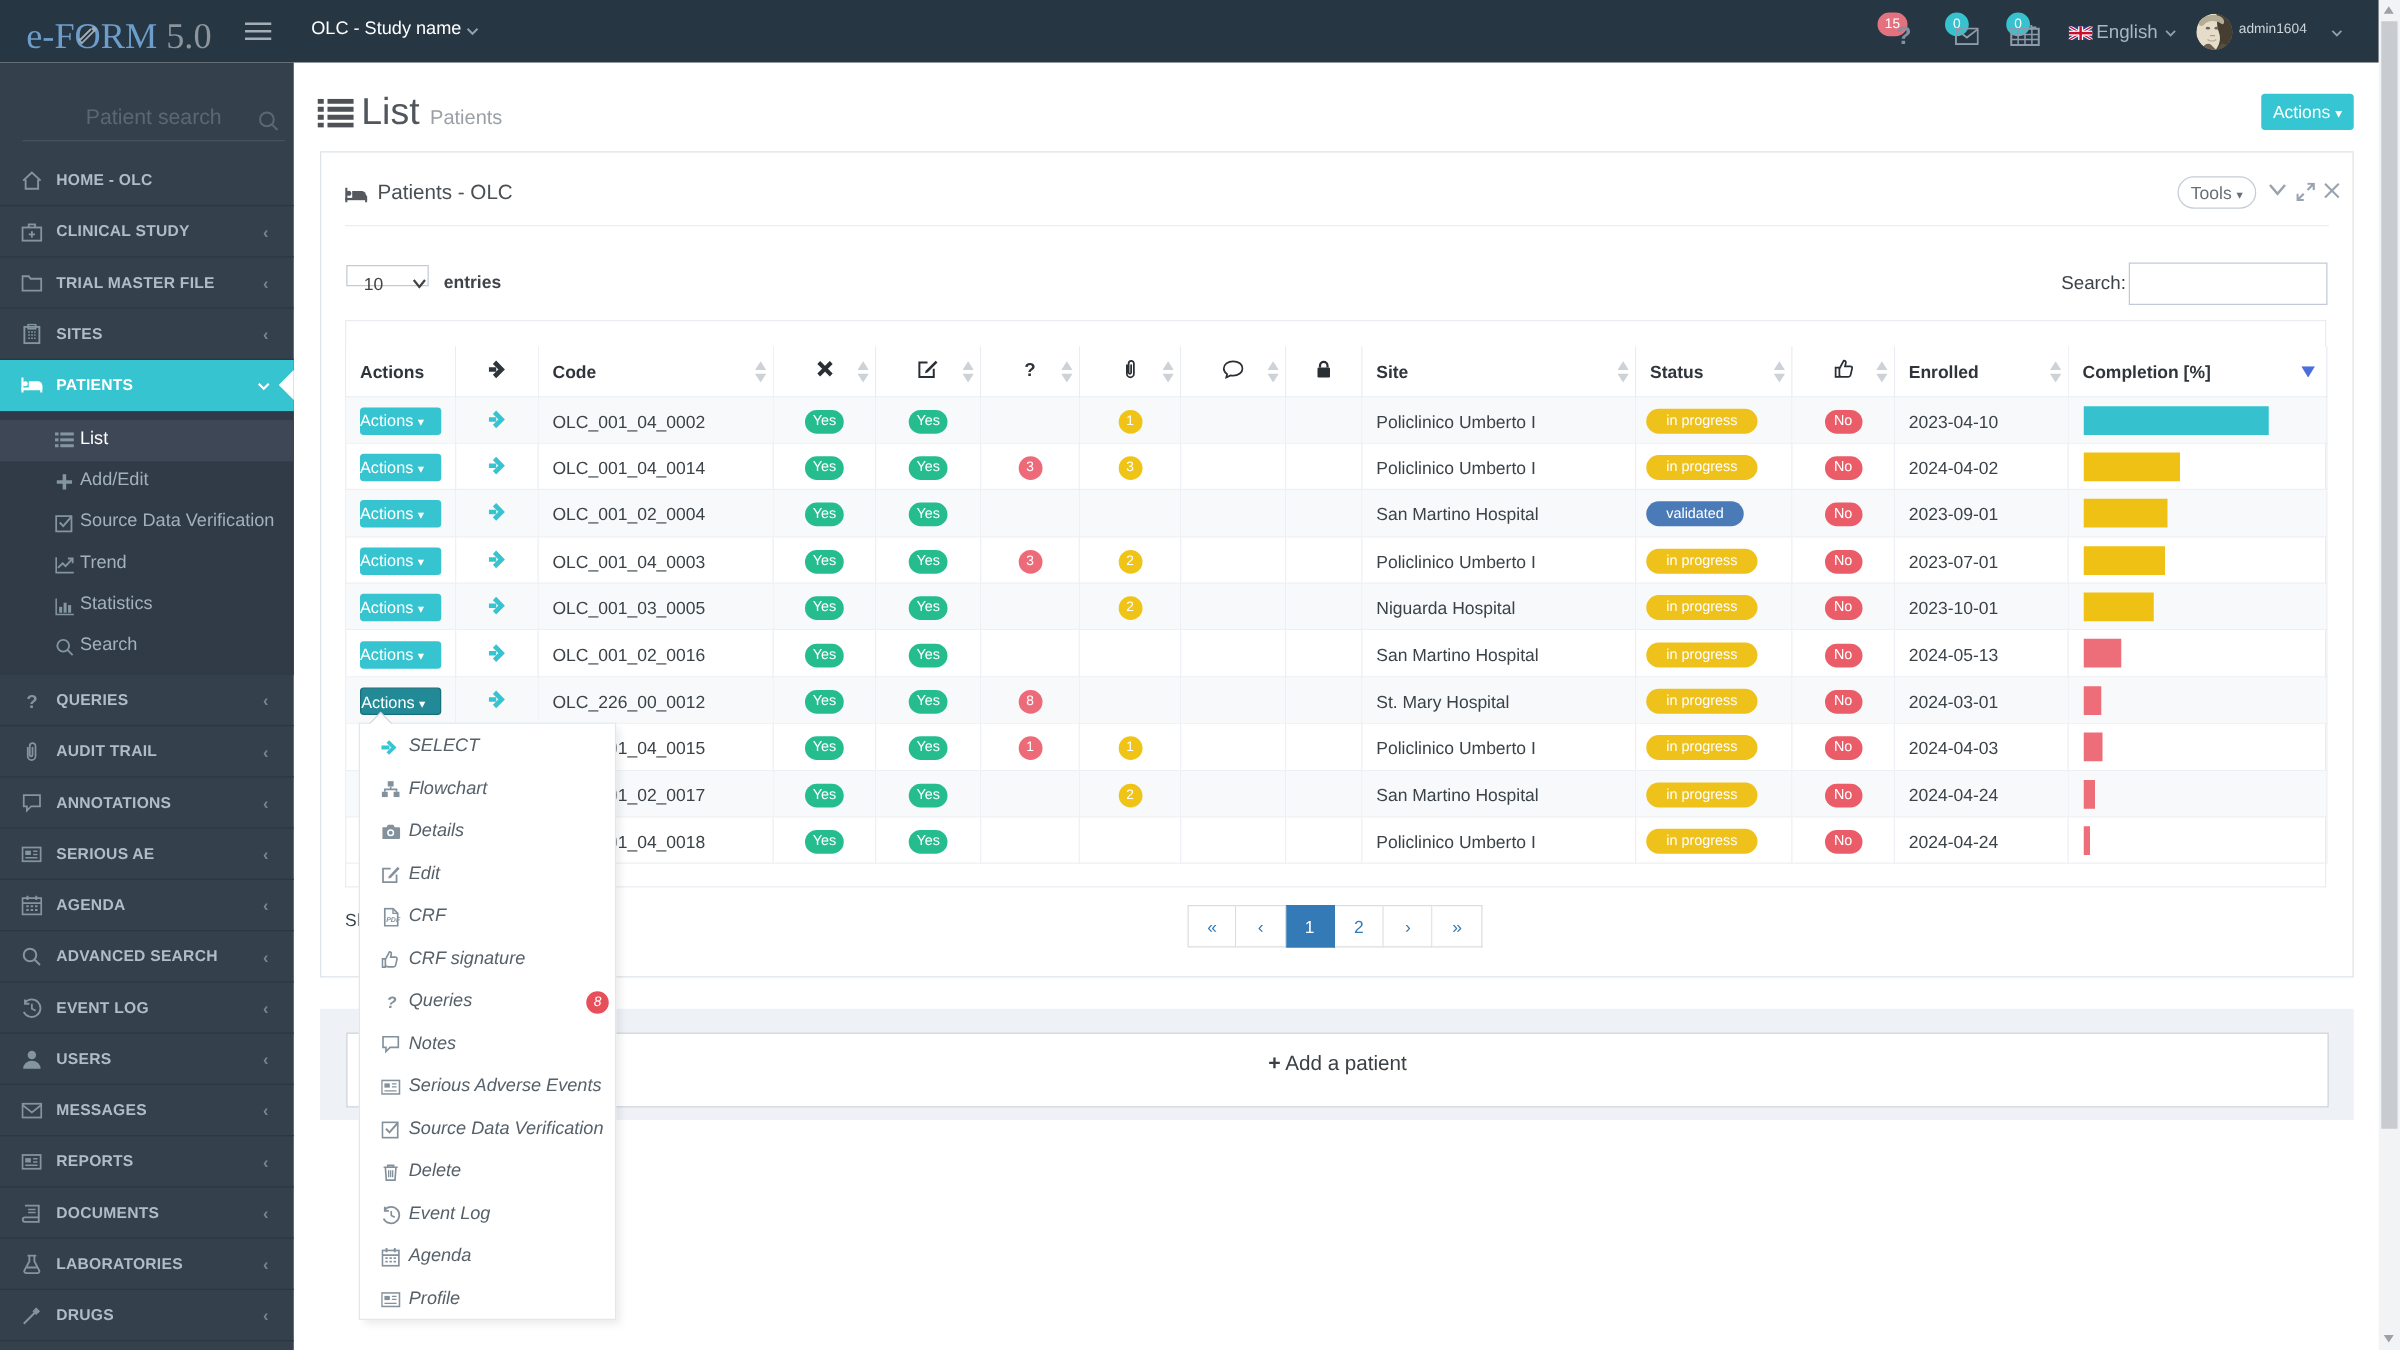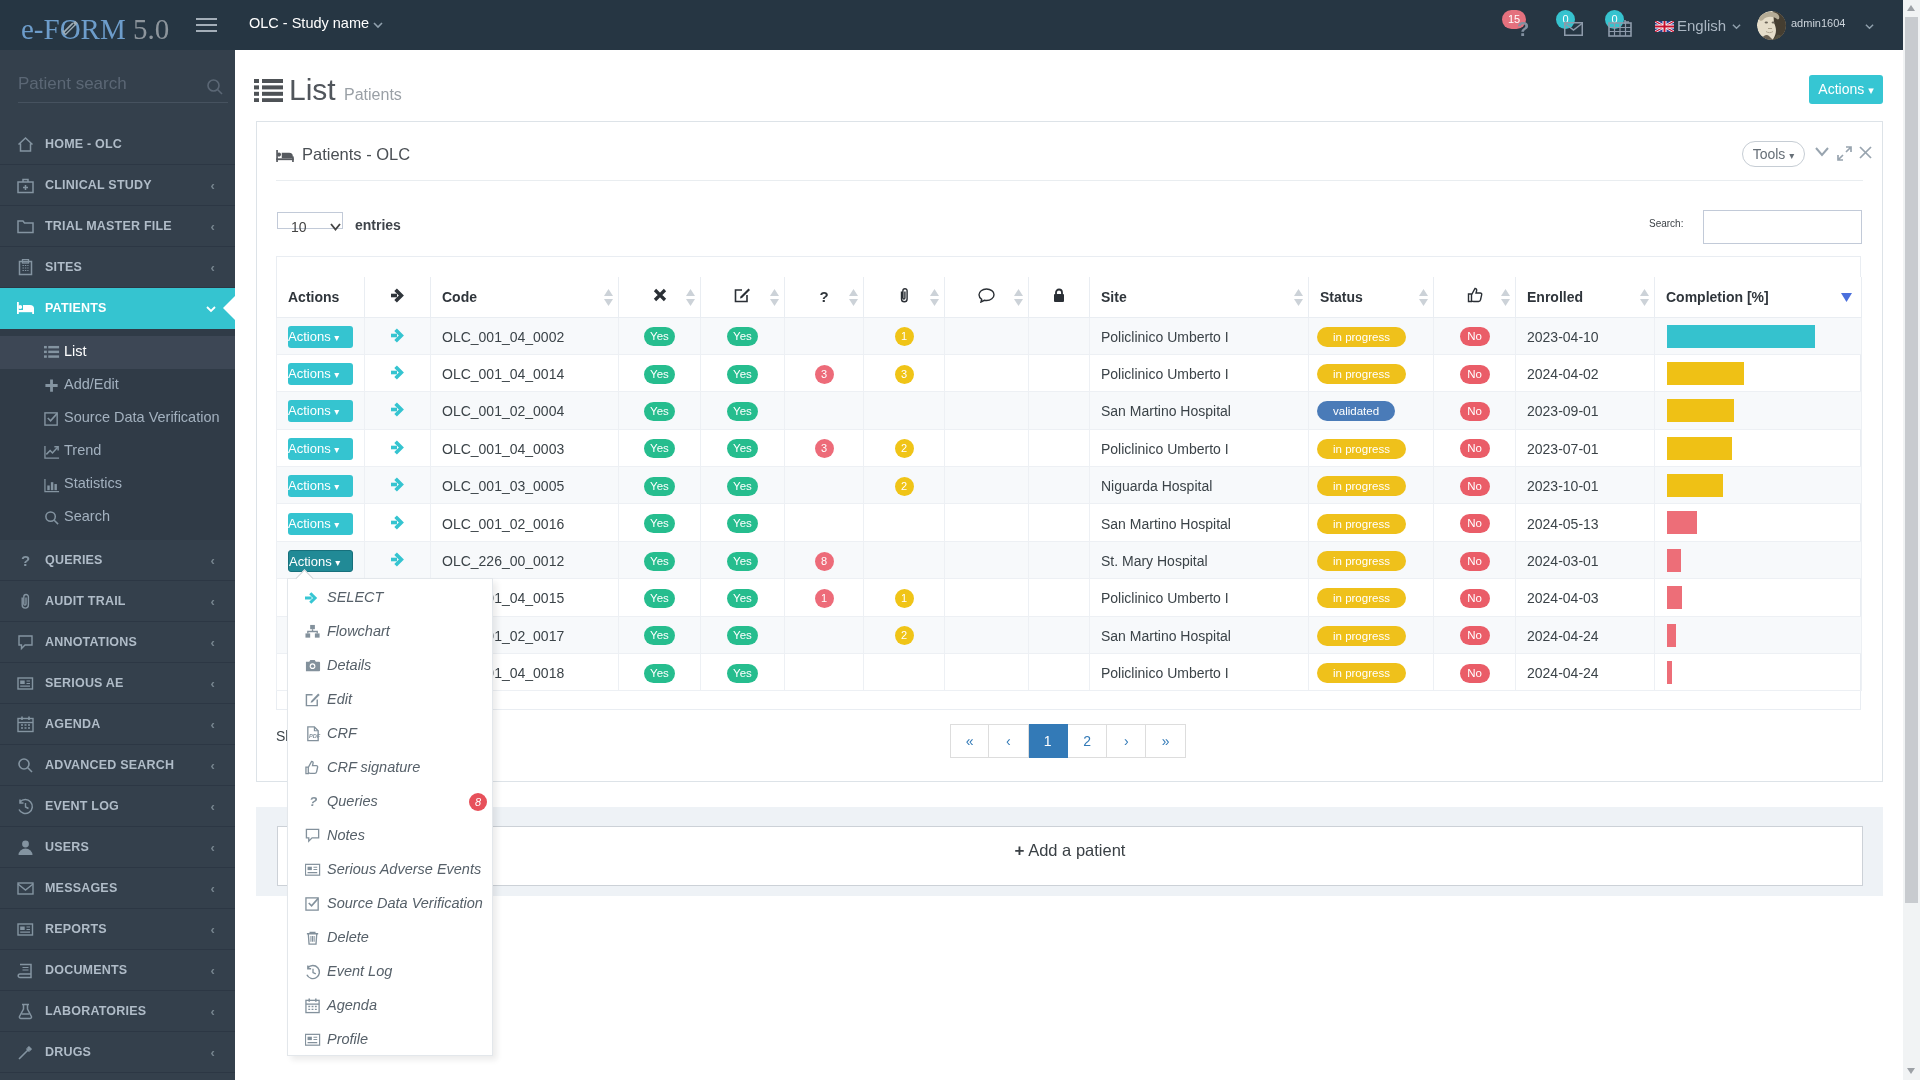--- a/index.html
+++ b/index.html
@@ -16,21 +16,21 @@
 #study { position:absolute; left:249px; top:15px; font-size:14.5px; color:#fff; }
 .badge-top { position:absolute; border-radius:10px; color:#fff; font-size:11px;
   text-align:center; line-height:18px; height:19px; }
 #flag { position:absolute; left:1655px; top:21px; width:19px; height:11px; }
 #english { position:absolute; left:1677px; top:17px; font-size:15px; color:#aab6c2; }
 #avatar { position:absolute; left:1757px; top:11px; width:29px; height:29px; }
 #uname { position:absolute; left:1791px; top:17px; font-size:11px; color:#cdd5dc; }
 
 
 #side { position:absolute; left:0; top:50px; width:235px; height:1030px; background:#34404c; }
-#psearch { position:absolute; left:18px; top:24px; width:210px; }
+#psearch { position:absolute; left:18px; top:34px; width:210px;text-align:center; }
 #psearch .ph { font-size:17px; color:#5b6775; }
 #psearch .ln { position:absolute; left:0; top:28px; width:210px; height:1px; background:#46525f; }
 .mitem { position:absolute; left:0; width:235px; height:41px; color:#b0bcc8;
   font-size:12.5px; font-weight:bold; letter-spacing:0.2px;
   border-bottom:1px solid #2c3744; }
 .mitem .lbl { position:absolute; left:45px; top:13px; }
 .mitem .mic { position:absolute; left:17px; top:12px; width:17px; height:17px; color:#8494a1; }
 .mitem .arr { position:absolute; right:20px; top:13px; color:#77858f; font-size:13px; }
 .mactive { background:#35c4d0 !important; color:#fff; border-bottom:none; }
 .mactive .mic { color:#fff; }
@@ -53,21 +53,21 @@
 #ptitle-ic { position:absolute; left:276px; top:150px; width:18px; height:12px; }
 #ptitle { position:absolute; left:302px; top:145px; font-size:16.5px; color:#4a4f54; }
 #tools { position:absolute; left:1742px; top:141px; width:63px; height:26px; border:1px solid #c6cdd4;
   border-radius:13px; color:#666f77; font-size:14px; text-align:center; line-height:24px; }
 .pic { position:absolute; top:146px; color:#98a4af; }
 
 #lenbox { position:absolute; left:277px; top:212px; width:66px; height:17px;
   border:1px solid #c2cad8; background:#fff; }
 #lenbox .v { position:absolute; left:13px; top:6px; font-size:14px; color:#444; }
 #entries { position:absolute; left:355px; top:217px; font-size:14px; font-weight:bold; color:#3f444a; }
-#slabel { position:absolute; left:1649px; top:218px; font-size:10px; color:#3d4247; }
+#slabel { position:absolute; left:1649px; top:218px; font-size:15px; color:#3d4247; }
 #sinput { position:absolute; left:1703px; top:210px; width:159px; height:34px; border:1px solid #c2cad8; background:#fff; }
 
 
 #tblwrap { position:absolute; left:276px; top:256px; width:1585px; height:454px;
   border:1px solid #e9edf2; }
 #tbl { position:absolute; left:-1px; top:20px; width:1585px; border-collapse:collapse;
   table-layout:fixed; font-size:14px; color:#3b4348; }
 #tbl th { border:1px solid #e9edf2; border-top:none; height:40px;
   font-size:14px; color:#2f353b; background:#fff; position:relative; }
 #tbl td { border:1px solid #edf0f4; height:37.4px; text-align:center; position:relative; padding:2px 0 0 0; }

